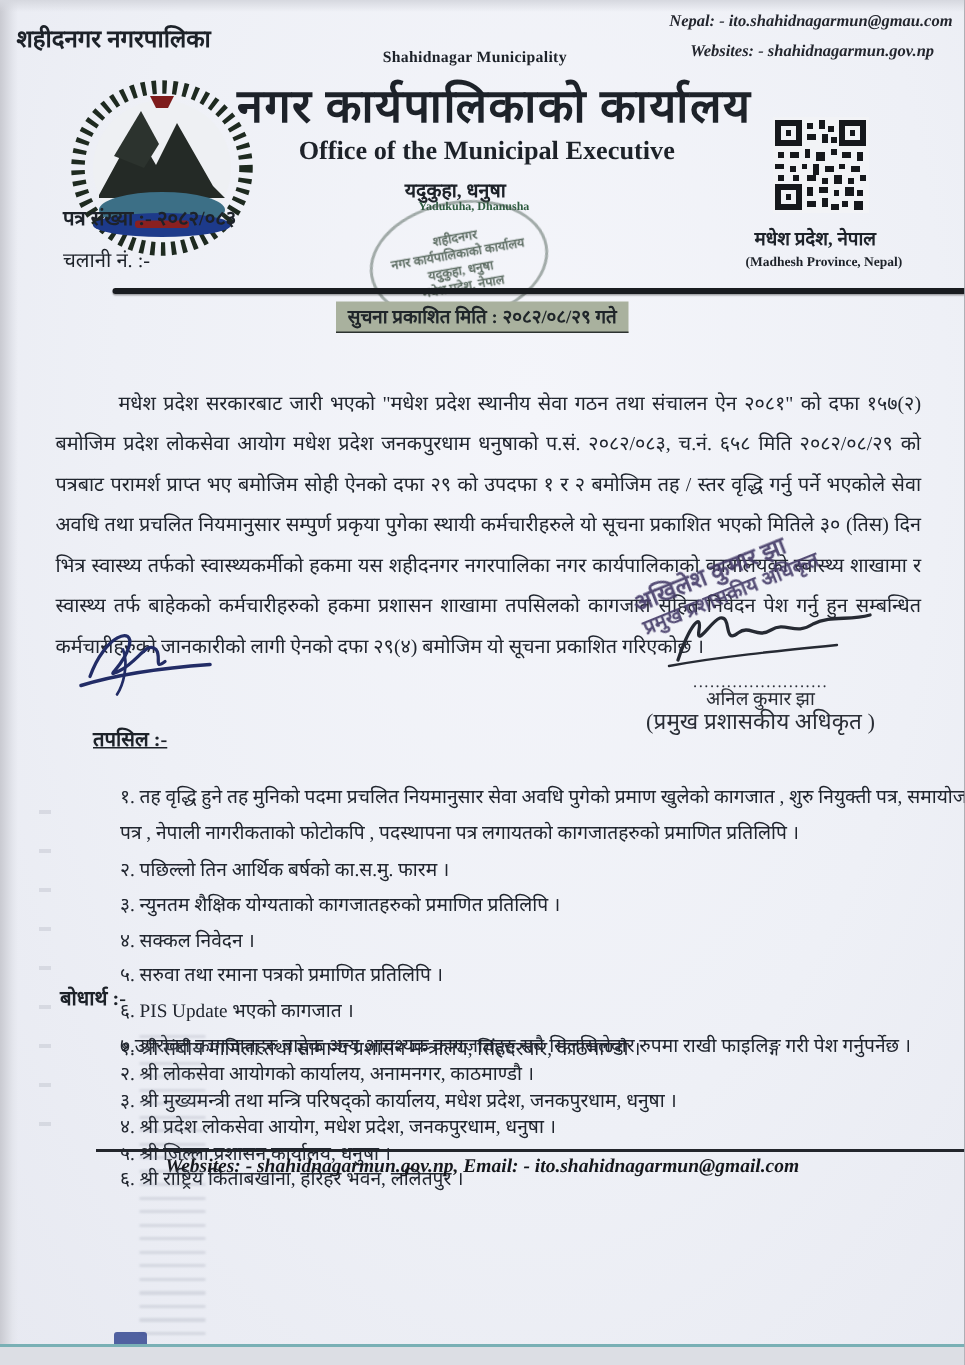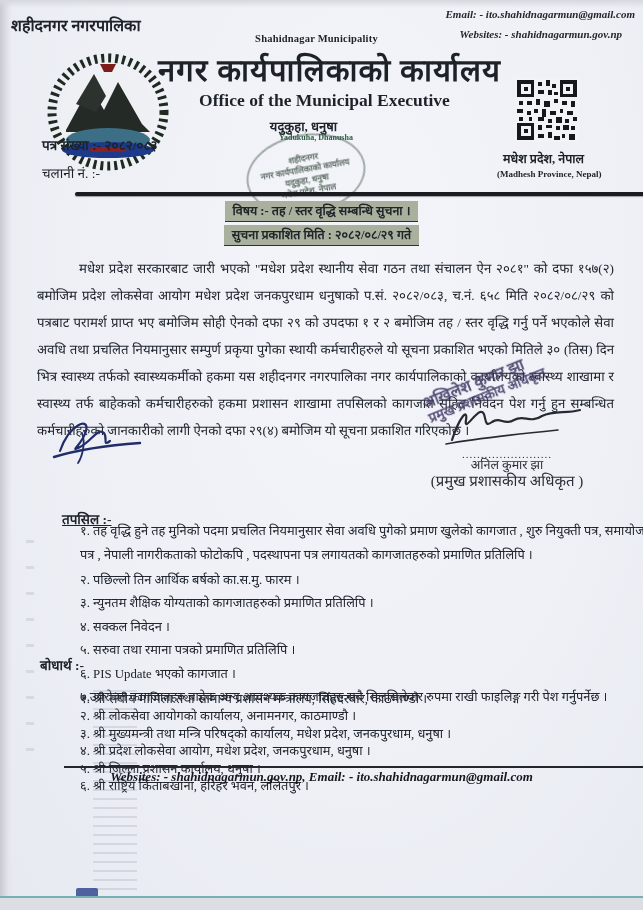--- a/index.html
+++ b/index.html
@@ -55,21 +55,21 @@
   .sig-right{position:absolute;left:382px;top:404px;width:250px;text-align:center;}
   .sig-right .scribble{position:relative;left:6px;}
   .sig-dots{font-size:11px;letter-spacing:1px;line-height:8px;color:#2a2e36;}
   .sig-name{font-size:12.5px;line-height:15px;color:#2a2e36;}
   .sig-title{font-size:15px;line-height:16px;color:#2a2e36;}
   .name-stamp{position:absolute;left:38px;top:-8px;transform:rotate(-22deg);transform-origin:left top;
     color:#453c68;opacity:.9;text-align:left;filter:blur(.3px);}
   .name-stamp .l1{font-weight:bold;font-size:16px;line-height:17px;}
   .name-stamp .l2{font-weight:bold;font-size:13.5px;line-height:15px;}
   
-  .tapasil-h{position:absolute;left:62px;top:510px;font-weight:bold;font-size:13.5px;text-decoration:underline;}
+  .tapasil-h{position:absolute;left:62px;top:483px;font-weight:bold;font-size:13.5px;text-decoration:underline;}
   .tapasil{position:absolute;left:40px;width:585px;top:506px;font-size:12.8px;color:#20252e;}
   .tapasil li{list-style:none;line-height:21.5px;margin:0 0 2px 0;}
   .tapasil li.wrap2{line-height:24px;margin-bottom:3px;}
   .bodh-h{position:absolute;left:40px;top:656px;font-weight:bold;font-size:13.5px;}
   .bodhartha{position:absolute;left:40px;width:585px;top:678px;font-size:12.8px;color:#20252e;}
   .bodhartha li{list-style:none;line-height:17.5px;margin:0;}
   
   .footer-rule{position:absolute;left:64px;right:0;top:766px;height:2px;background:#23262c;}
   .footer-text{position:absolute;left:0;right:0;top:769px;text-align:center;font-weight:bold;font-style:italic;font-size:13px;color:#15171c;}
   
@@ -83,21 +83,21 @@
     background:repeating-linear-gradient(180deg,#6a7080 0 3px,transparent 3px 26px);filter:blur(.5px);}
 </style>
 </head>
 <body>
 
 <div class="page">
   <div class="edge-left"></div>
   <div class="edge-top"></div>
 
   <div class="contact-top">
-    <div>Email: - ito.shahidnagarmun@gmail.com</div>
+    <div>Nepal: - ito.shahidnagarmun@gmau.com</div>
     <div style="padding-left:14px">Websites: - shahidnagarmun.gov.np</div>
   </div>
 
   <div class="muni-np np"><span>शहीदनगर नगरपालिका</span></div>
   <div class="muni-en"><span>Shahidnagar Municipality</span></div>
   <div class="office-np np"><span>नगर कार्यपालिकाको कार्यालय</span></div>
   <div class="office-en"><span>Office of the Municipal Executive</span></div>
   <div class="place-np np"><span>यदुकुहा, धनुषा</span></div>
   <div class="place-en"><span>Yadukuha, Dhanusha</span></div>
 
@@ -179,21 +179,20 @@
       <div>शहीदनगर</div>
       <div>नगर कार्यपालिकाको कार्यालय</div>
       <div>यदुकुहा, धनुषा</div>
       <div>मधेश प्रदेश, नेपाल</div>
     </div>
   </div>
 
   <div class="black-bar"></div>
 
   <div class="subject">
-    <div><span class="hl np">विषय :- तह / स्तर वृद्धि सम्बन्धि सुचना ।</span></div>
     <div><span class="hl np">सुचना प्रकाशित मिति : २०८२/०८/२९  गते</span></div>
   </div>
 
   <div class="body-par np">मधेश प्रदेश सरकारबाट जारी भएको "मधेश प्रदेश स्थानीय सेवा गठन तथा संचालन ऐन २०८१" को दफा १५७(२) बमोजिम प्रदेश लोकसेवा आयोग मधेश प्रदेश जनकपुरधाम धनुषाको प.सं. २०८२/०८३, च.नं. ६५८ मिति २०८२/०८/२९ को पत्रबाट परामर्श प्राप्त भए बमोजिम सोही ऐनको दफा २९ को उपदफा १ र २ बमोजिम तह / स्तर वृद्धि गर्नु पर्ने भएकोले सेवा अवधि तथा प्रचलित नियमानुसार सम्पुर्ण प्रकृया पुगेका स्थायी कर्मचारीहरुले यो सूचना प्रकाशित भएको मितिले ३० (तिस) दिन भित्र स्वास्थ्य तर्फको स्वास्थ्यकर्मीको हकमा यस शहीदनगर नगरपालिका नगर कार्यपालिकाको कार्यालयको स्वास्थ्य शाखामा र स्वास्थ्य तर्फ बाहेकको कर्मचारीहरुको हकमा प्रशासन शाखामा तपसिलको कागजात सहित निवेदन पेश गर्नु हुन सम्बन्धित कर्मचारीहरुको जानकारीको लागी ऐनको दफा २९(४) बमोजिम यो सूचना प्रकाशित गरिएकोछ ।</div>
 
   <div class="sig-left">
     <svg width="95" height="52" viewBox="0 0 95 52">
       <path d="M8 38 C18 10, 38 4, 34 18 C30 32, 16 40, 28 34 C40 28, 46 14, 52 20 C56 25, 50 34, 58 28" fill="none" stroke="#222c66" stroke-width="2.2" stroke-linecap="round"></path>
       <path d="M2 44 C28 36, 60 32, 88 30" fill="none" stroke="#222c66" stroke-width="2.4" stroke-linecap="round"></path>
       <path d="M30 20 C34 30, 30 44, 26 50" fill="none" stroke="#222c66" stroke-width="1.8" stroke-linecap="round"></path>

